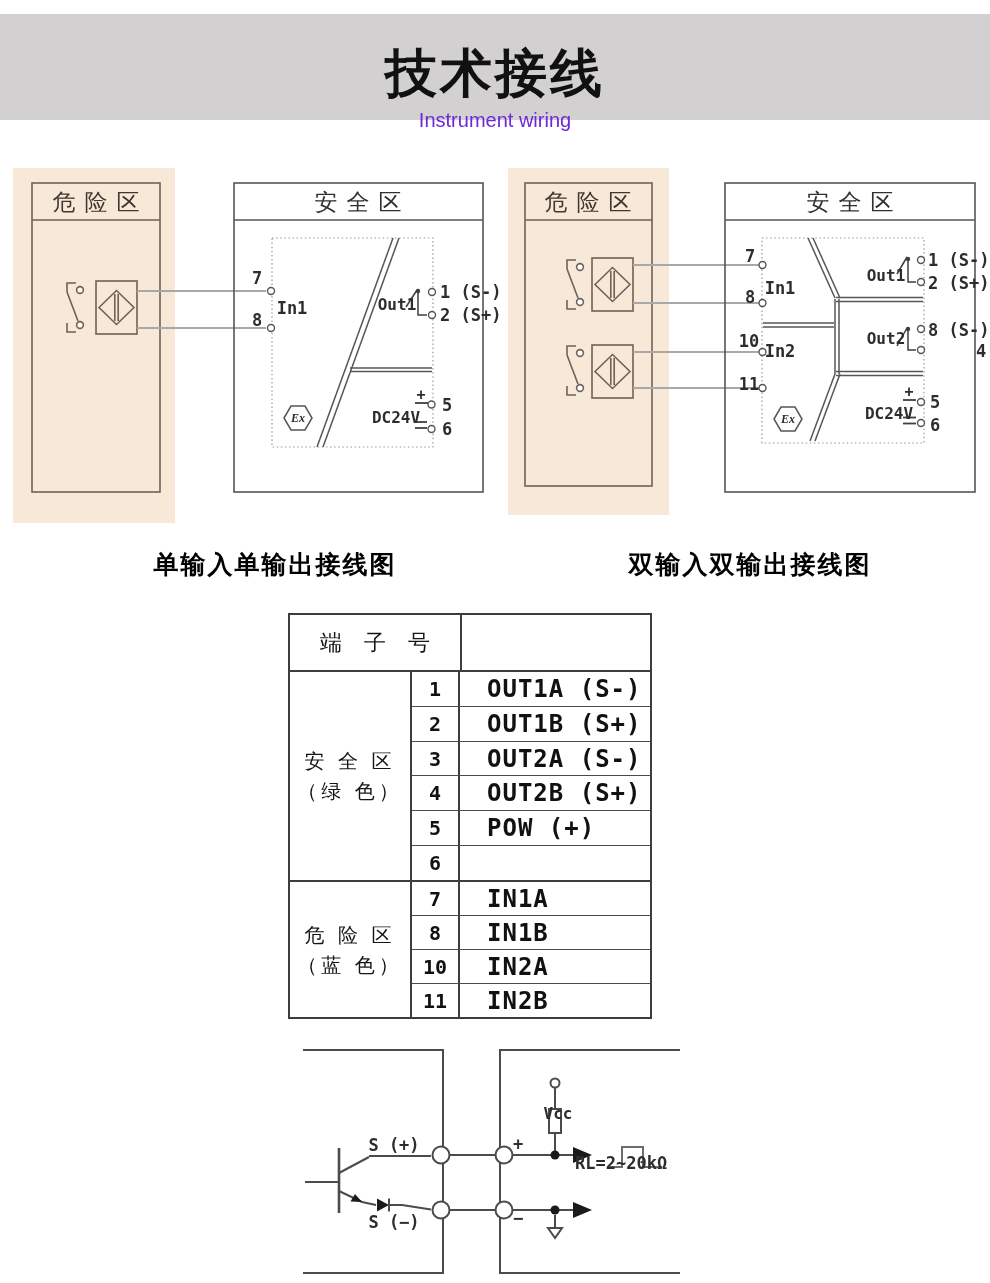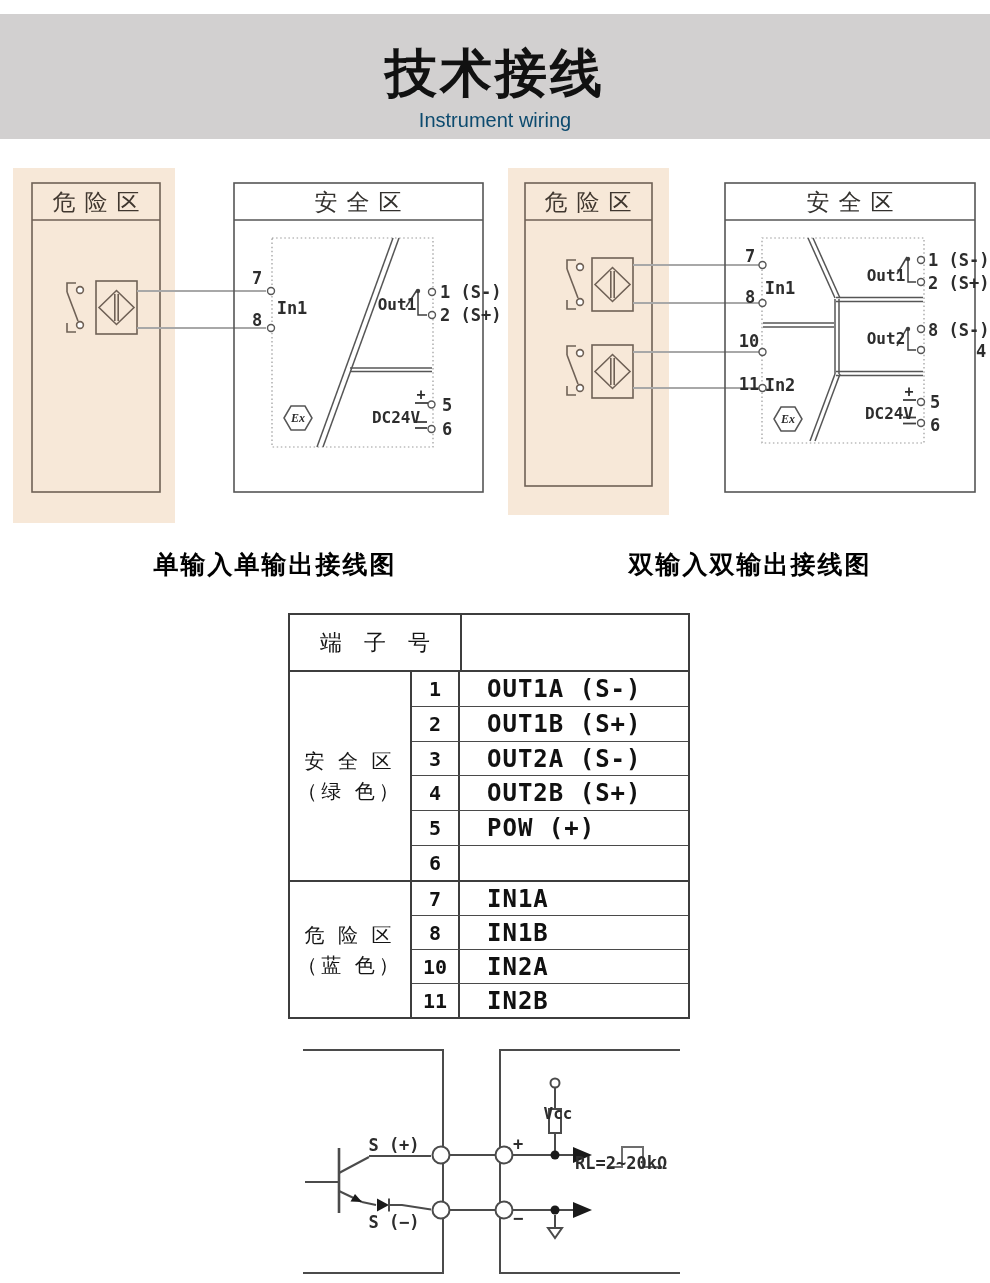--- a/index.html
+++ b/index.html
@@ -1,44 +1,44 @@
 <!DOCTYPE html>
 <html><head>
 <meta charset="utf-8">
 <style>
   html,body{margin:0;padding:0;background:#ffffff;}
   #page{position:relative;width:990px;height:1283px;background:#ffffff;overflow:hidden;
         font-family:"Liberation Sans",sans-serif;}
   
-  .banner{position:absolute;left:0;top:14px;width:990px;height:125px;background:#d2d0d0;}
+  .banner{position:absolute;left:0;top:14px;width:990px;height:106px;background:#d2d0d0;}
   .banner-title{position:absolute;left:495px;top:60px;transform:translate(-50%,-50%);
     font-size:52px;font-weight:bold;color:#111;letter-spacing:3px;white-space:nowrap;}
   .banner-sub{position:absolute;left:495px;top:106px;transform:translate(-50%,-50%);
-    font-size:20px;color:#0c4a6e;white-space:nowrap;}
+    font-size:20px;color:#6d28d9;white-space:nowrap;}
   
   .beige{position:absolute;background:#f7e8d8;}
   
   .zone-title{position:absolute;transform:translate(-50%,-50%);
     font-family:"Liberation Serif",serif;font-size:23px;color:#40372f;
     letter-spacing:9px;padding-left:9px;white-space:nowrap;}
   .zone-title.safe{color:#33312e;}
   
   .lbl{position:absolute;font-family:"DejaVu Sans Mono",monospace;font-weight:bold;
     font-size:17px;color:#2d2d2d;white-space:nowrap;transform:translate(-50%,-50%);}
   .lbl.la{transform:translateY(-50%);}
   .lbl.sm{font-size:15px;}
   .lbl.md{font-size:16px;text-align:right;}
   .lbl.xs{font-size:12px;font-family:"Liberation Serif",serif;font-style:italic;font-weight:bold;}
   
   .caption{position:absolute;transform:translate(-50%,-50%);font-size:25px;font-weight:bold;
     color:#000;letter-spacing:2px;white-space:nowrap;}
   
   #lines{position:absolute;left:0;top:0;pointer-events:none;}
   
-  .tbl{position:absolute;left:288px;top:613px;width:402px;height:406px;
+  .tbl{position:absolute;left:288px;top:613px;width:364px;height:406px;
     border:2px solid #3d3d3d;box-sizing:border-box;display:flex;flex-direction:column;
     background:#fff;color:#111;}
   .tbl-header{display:flex;height:55px;border-bottom:2px solid #3d3d3d;flex:none;}
   .tbl-header .th{display:flex;align-items:center;justify-content:center;
     font-size:22px;letter-spacing:8px;padding-left:8px;color:#151515;}
   .th1{width:172px;border-right:2px solid #3d3d3d;flex:none;box-sizing:border-box;}
   .th2{flex:1;}
   .tbl-body{flex:1;display:flex;flex-direction:column;}
   .tgroup{display:flex;}
   .tgroup.g1{height:210px;border-bottom:2px solid #3d3d3d;flex:none;box-sizing:border-box;}
@@ -254,21 +254,21 @@
   <span class="lbl md" style="left:396px;top:417px;">DC24V</span>
   <span class="lbl la" style="left:442px;top:429px;">6</span>
   <span class="lbl xs" style="left:298px;top:418px;">Ex</span>
   <div class="caption" style="left:275px;top:564px;">单输入单输出接线图</div>
 
   <span class="lbl" style="left:750px;top:256px;">7</span>
   <span class="lbl" style="left:750px;top:297px;">8</span>
   <span class="lbl" style="left:749px;top:341px;">10</span>
   <span class="lbl" style="left:749px;top:384px;">11</span>
   <span class="lbl" style="left:780px;top:288px;">In1</span>
-  <span class="lbl" style="left:780px;top:385px;">In2</span>
+  <span class="lbl" style="left:780px;top:351px;">In2</span>
   <span class="lbl md" style="left:886px;top:275px;">Out1</span>
   <span class="lbl md" style="left:886px;top:338px;">Out2</span>
   <span class="lbl la" style="left:928px;top:260px;">1 (S-)</span>
   <span class="lbl la" style="left:928px;top:283px;">2 (S+)</span>
   <span class="lbl la" style="left:928px;top:330px;">8 (S-)</span>
   <span class="lbl la" style="left:976px;top:351px;">4 (S+)</span>
   <span class="lbl sm" style="left:909px;top:392px;">+</span>
   <span class="lbl la" style="left:930px;top:402px;">5</span>
   <span class="lbl md" style="left:889px;top:413px;">DC24V</span>
   <span class="lbl la" style="left:930px;top:425px;">6</span>

